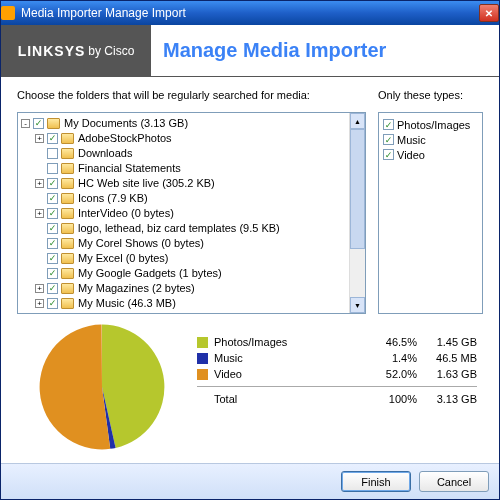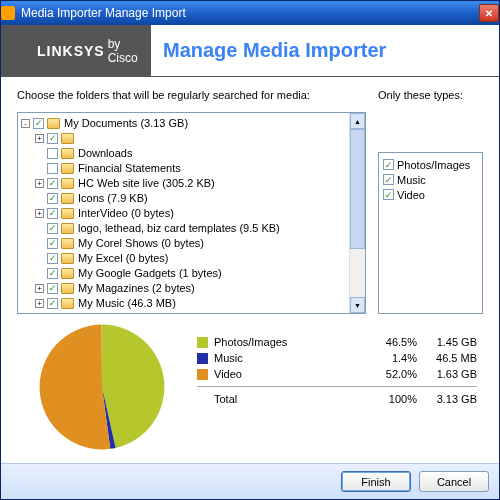--- a/index.html
+++ b/index.html
@@ -50,42 +50,42 @@
     align-items: center;
     border-bottom: 1px solid #555;
   }
   .brand {
     width: 150px; height: 52px;
     background: #555;
     color: #fff;
     display: flex; align-items: center; justify-content: center;
     font-size: 12px;
   }
-  .brand b { font-size: 14px; letter-spacing: 1px; margin-right:3px;padding-left:36px;}
+  .brand b { font-size: 14px; letter-spacing: 1px; margin-right:3px;}
   .header-title {
     flex: 1;
     padding-left: 12px;
     font-size: 20px;
     color: #3b82f6;
     font-weight: bold;
   }
   .content {
     flex: 1;
     padding: 12px 16px 6px 16px;
     display: flex;
     flex-direction: column;
     overflow: hidden;
   }
   .top-row {
     display: flex;
     gap: 12px;
     height: 225px;
   }
   .tree-col { flex: 1; display:flex; flex-direction:column; min-width:0;}
-  .types-col { width: 105px; display:flex; flex-direction:column;gap:40px;}
+  .types-col { width: 105px; display:flex; flex-direction:column;}
   .label { margin-bottom: 11px; color:#000;}
   .panel {
     border: 1px solid #7f9db9;
     background: #fff;
     flex: 1;
     overflow: auto;
     position: relative;
   }
   .tree {
     padding: 3px;
@@ -203,20 +203,21 @@
                 <span class="toggle">-</span>
                 <span class="chk">✓</span>
                 <span class="folder-icon"></span>
                 <span class="node-label">My Documents (3.13 GB)</span>
               </div>
               <div class="node">
                 <span class="indent"></span>
                 <span class="toggle">+</span>
                 <span class="chk">✓</span>
                 <span class="folder-icon"></span>
+                <span class="node-label">AdobeStockPhotos</span>
               </div>
               <div class="node">
                 <span class="indent"></span>
                 <span class="toggle-spacer"></span>
                 <span class="chk"></span>
                 <span class="folder-icon"></span>
                 <span class="node-label">Downloads</span>
               </div>
               <div class="node">
                 <span class="indent"></span>

